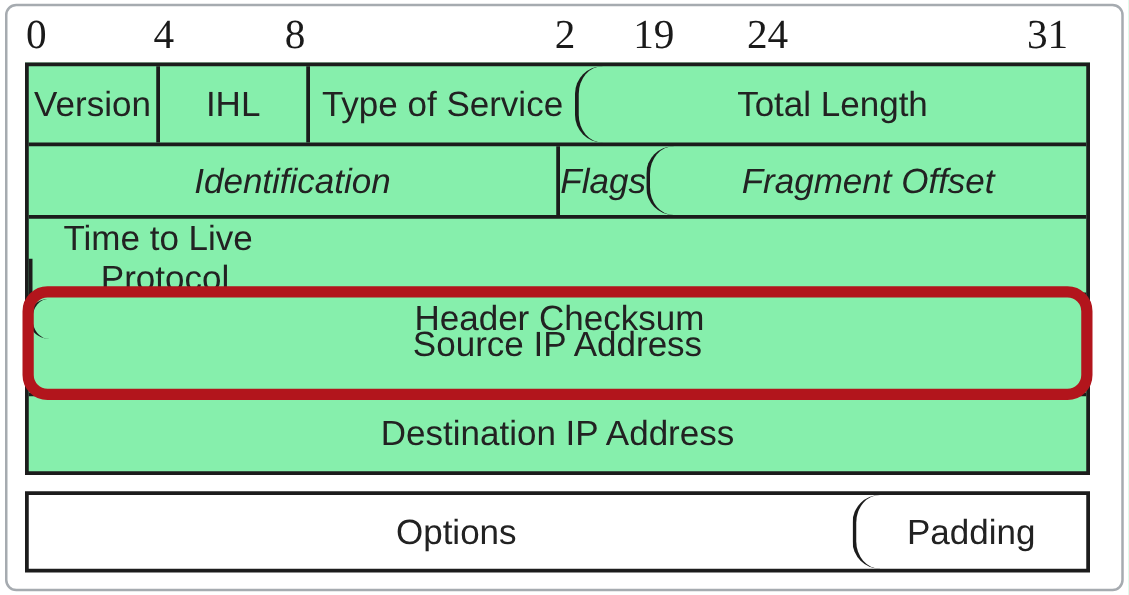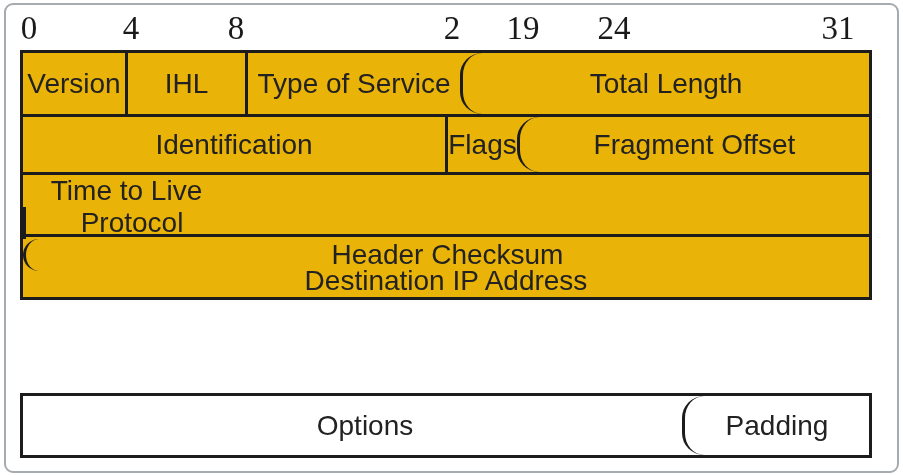--- a/index.html
+++ b/index.html
@@ -27,42 +27,42 @@
     position:absolute;top:12px;
     transform:translateX(-50%);
     font-family:"Liberation Serif", serif;
     font-size:33px;line-height:1;color:#1a1a1a;
   }
   
   .tbl{
     position:absolute;left:20px;top:50px;width:852px;
     border:3px solid var(--line);
     box-sizing:border-box;
-    background:#eab308;
+    background:#86efac;
   }
   .row{
     display:flex;
     box-sizing:border-box;
   }
   .row + .row{border-top:3px solid var(--line);}
   .cell{
     display:flex;align-items:center;justify-content:center;
     box-sizing:border-box;
     font-size:28px;
     white-space:nowrap;
     min-width:0;
   }
   .cell + .cell{border-left:3px solid var(--line);}
   .grow{flex:1 1 auto;border-radius:22px;}
   
   .r1{height:61px;}
-  .r2{height:58px;}
+  .r2{height:58px;font-style:italic;}
   .r3{height:62px;flex-direction:column;}
   .r4{height:80px;position:relative;}
-  .r5{height:63px;align-items:flex-end;}
+  .r5{height:63px;}
   
   .hl{
     position:absolute;left:-5px;right:-5px;top:-8px;bottom:-6px;
     border:9px solid var(--highlight);
     border-radius:20px;
     pointer-events:none;
     z-index:3;
   }
   
   .tbl2{
@@ -124,20 +124,26 @@
       <span>Time to Live</span>
     </div>
     <div class="cell" style="width:215px">
       <span>Protocol</span>
     </div>
     <div class="cell grow">
       <span>Header Checksum</span>
     </div>
   </div>
 
+  <div class="row r4">
+    <div class="cell grow">
+      <span>Source IP Address</span>
+    </div>
+    <div class="hl"></div>
+  </div>
 
   <div class="row r5">
     <div class="cell grow">
       <span>Destination IP Address</span>
     </div>
   </div>
 
 </div>
 
 <div class="tbl2">

